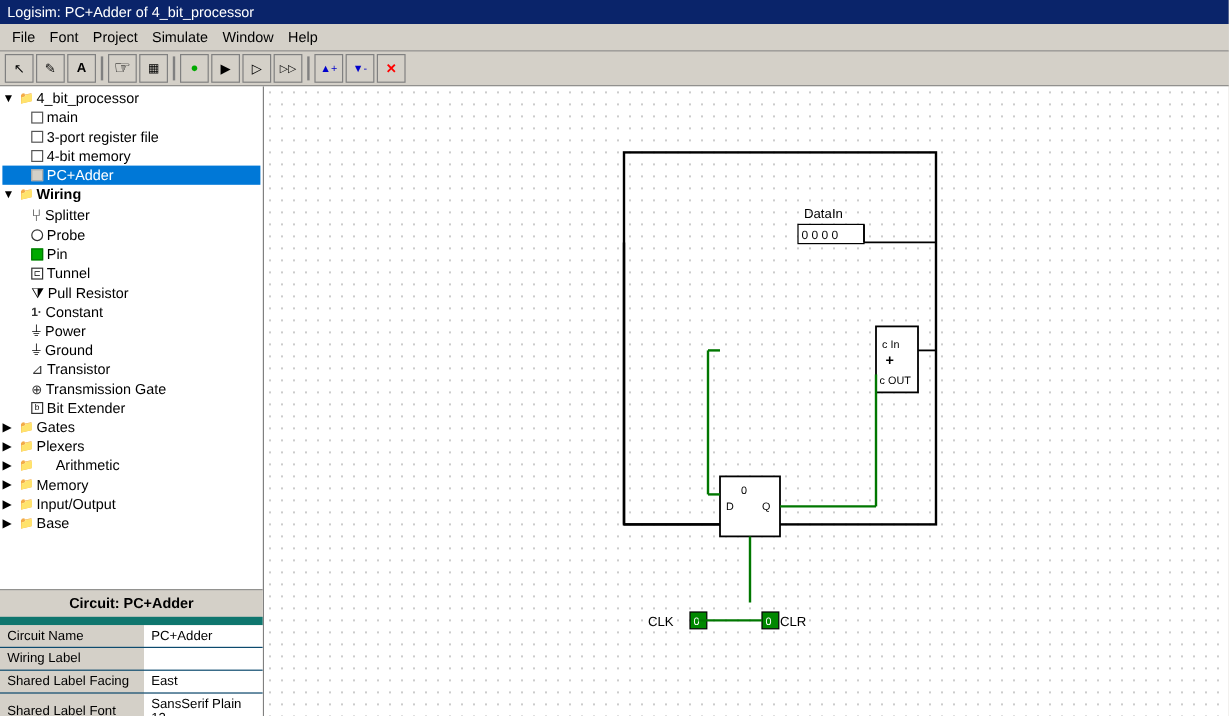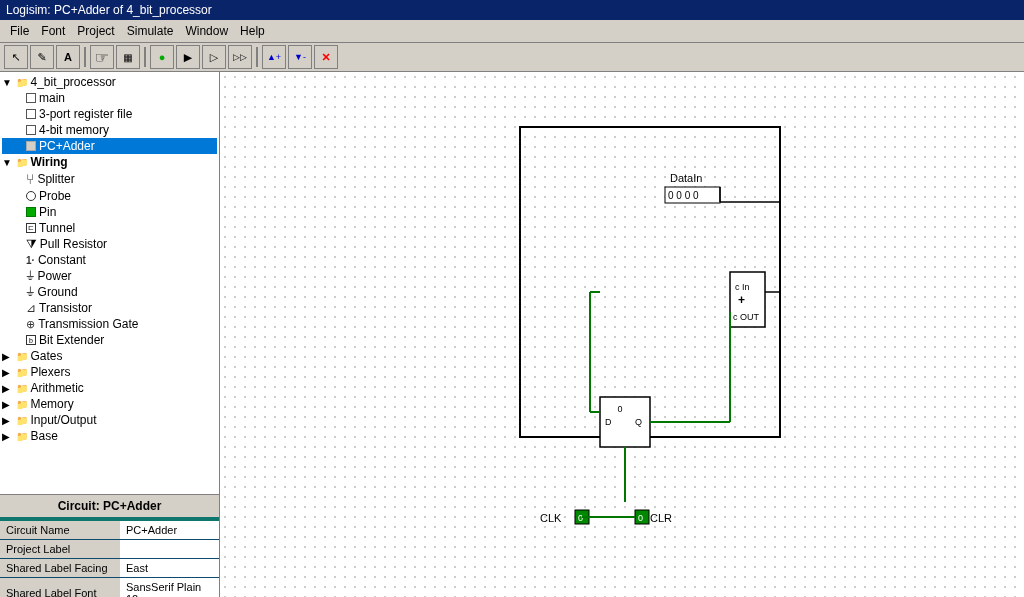--- a/index.html
+++ b/index.html
@@ -84,21 +84,21 @@
     
     .properties-panel {
       border-top: 1px solid #808080;
       background: #d4d0c8;
     }
     .properties-title {
       background: #d4d0c8;
       padding: 4px 6px;
       font-weight: bold;
       text-align: center;
-      border-bottom: 4px solid #0f766e;
+      border-bottom: 7px solid #0f766e;
       font-size: 12px;
     }
     .properties-table {
       width: 100%;
       border-collapse: collapse;
       font-size: 11px;
     }
     .properties-table td {
       padding: 3px 6px;
       border-bottom: 1px solid #0c4a6e;
@@ -301,21 +301,21 @@
 
       <div class="tree-item">
         <span class="toggle">▶</span>
         <span style="font-size:10px;">📁</span>
         <span style="margin-left:2px;">Plexers</span>
       </div>
 
       <div class="tree-item">
         <span class="toggle">▶</span>
         <span style="font-size:10px;">📁</span>
-        <span style="margin-left:2px;">Arithmetic</span>
+        <span style="margin-left:18px;">Arithmetic</span>
       </div>
 
       <div class="tree-item">
         <span class="toggle">▶</span>
         <span style="font-size:10px;">📁</span>
         <span style="margin-left:2px;">Memory</span>
       </div>
 
       <div class="tree-item">
         <span class="toggle">▶</span>
@@ -332,21 +332,21 @@
 
     <div class="properties-panel">
       <div class="properties-title">Circuit: PC+Adder</div>
       <table class="properties-table">
         <tbody>
             <tr>
           <td>Circuit Name</td>
           <td>PC+Adder</td>
         </tr>
         <tr>
-          <td>Project Label</td>
+          <td>Wiring Label</td>
           <td></td>
         </tr>
         <tr>
           <td>Shared Label Facing</td>
           <td>East</td>
         </tr>
         <tr>
           <td>Shared Label Font</td>
           <td>SansSerif Plain 12</td>
         </tr>

